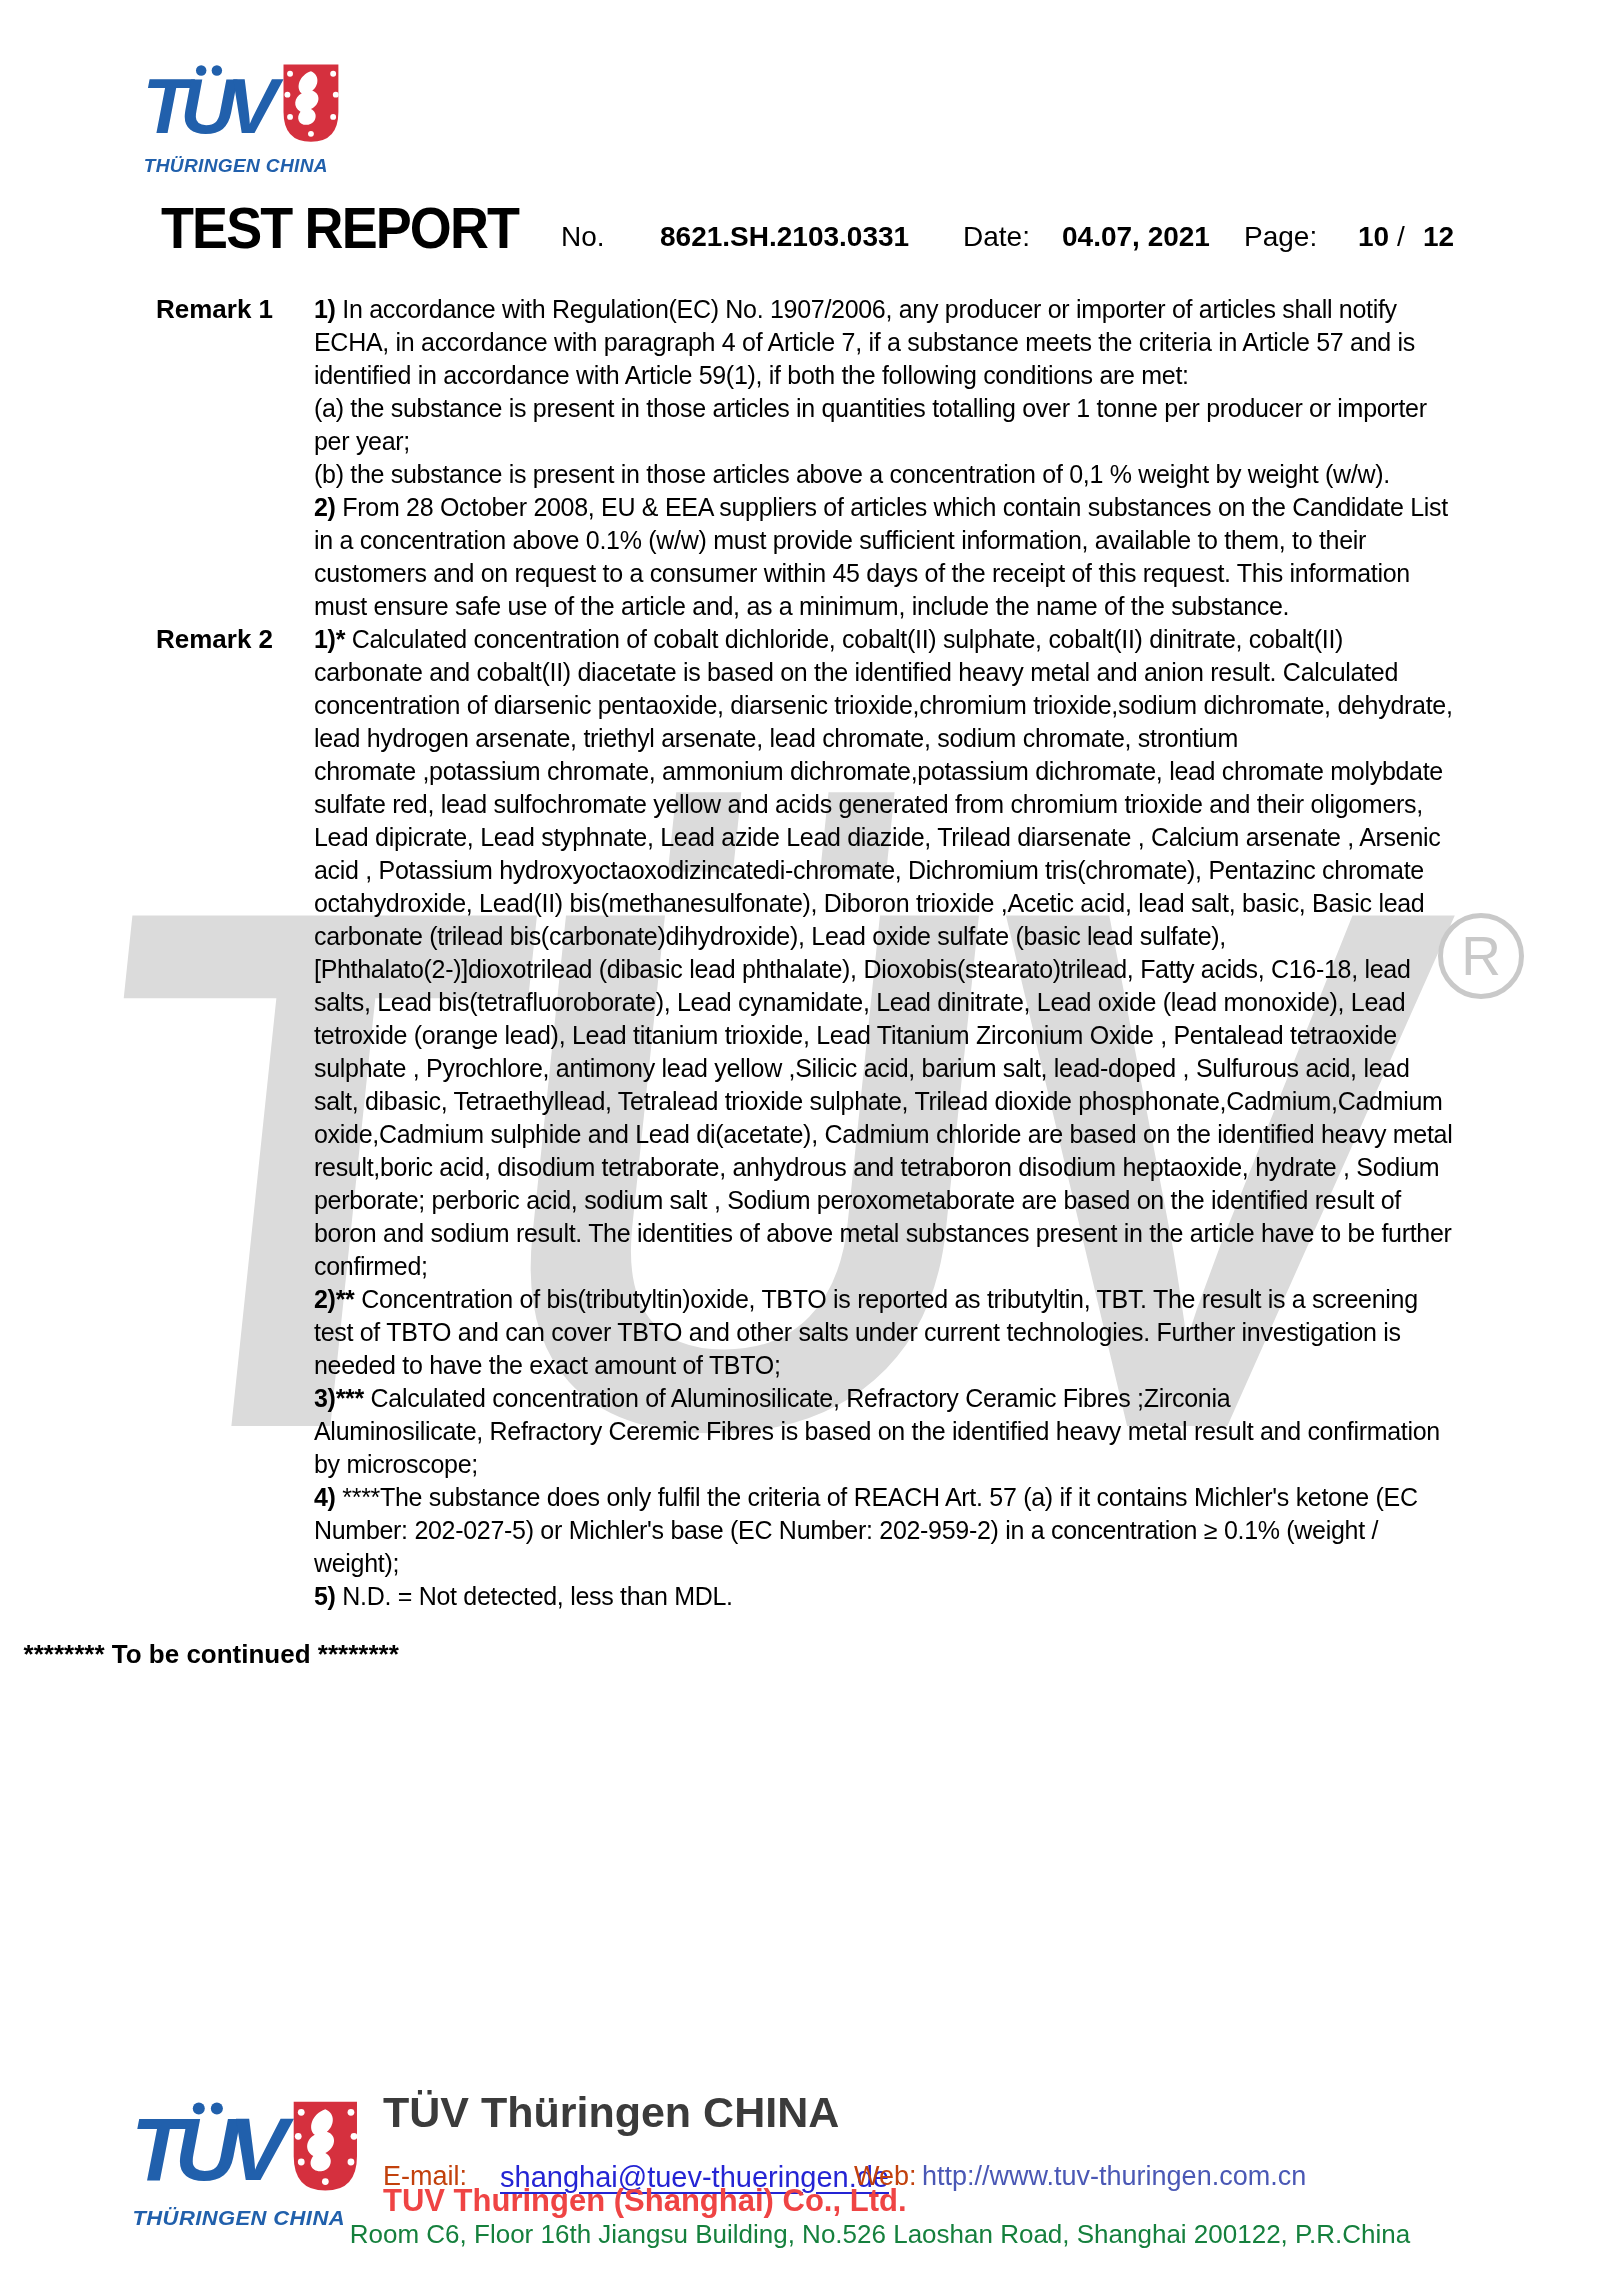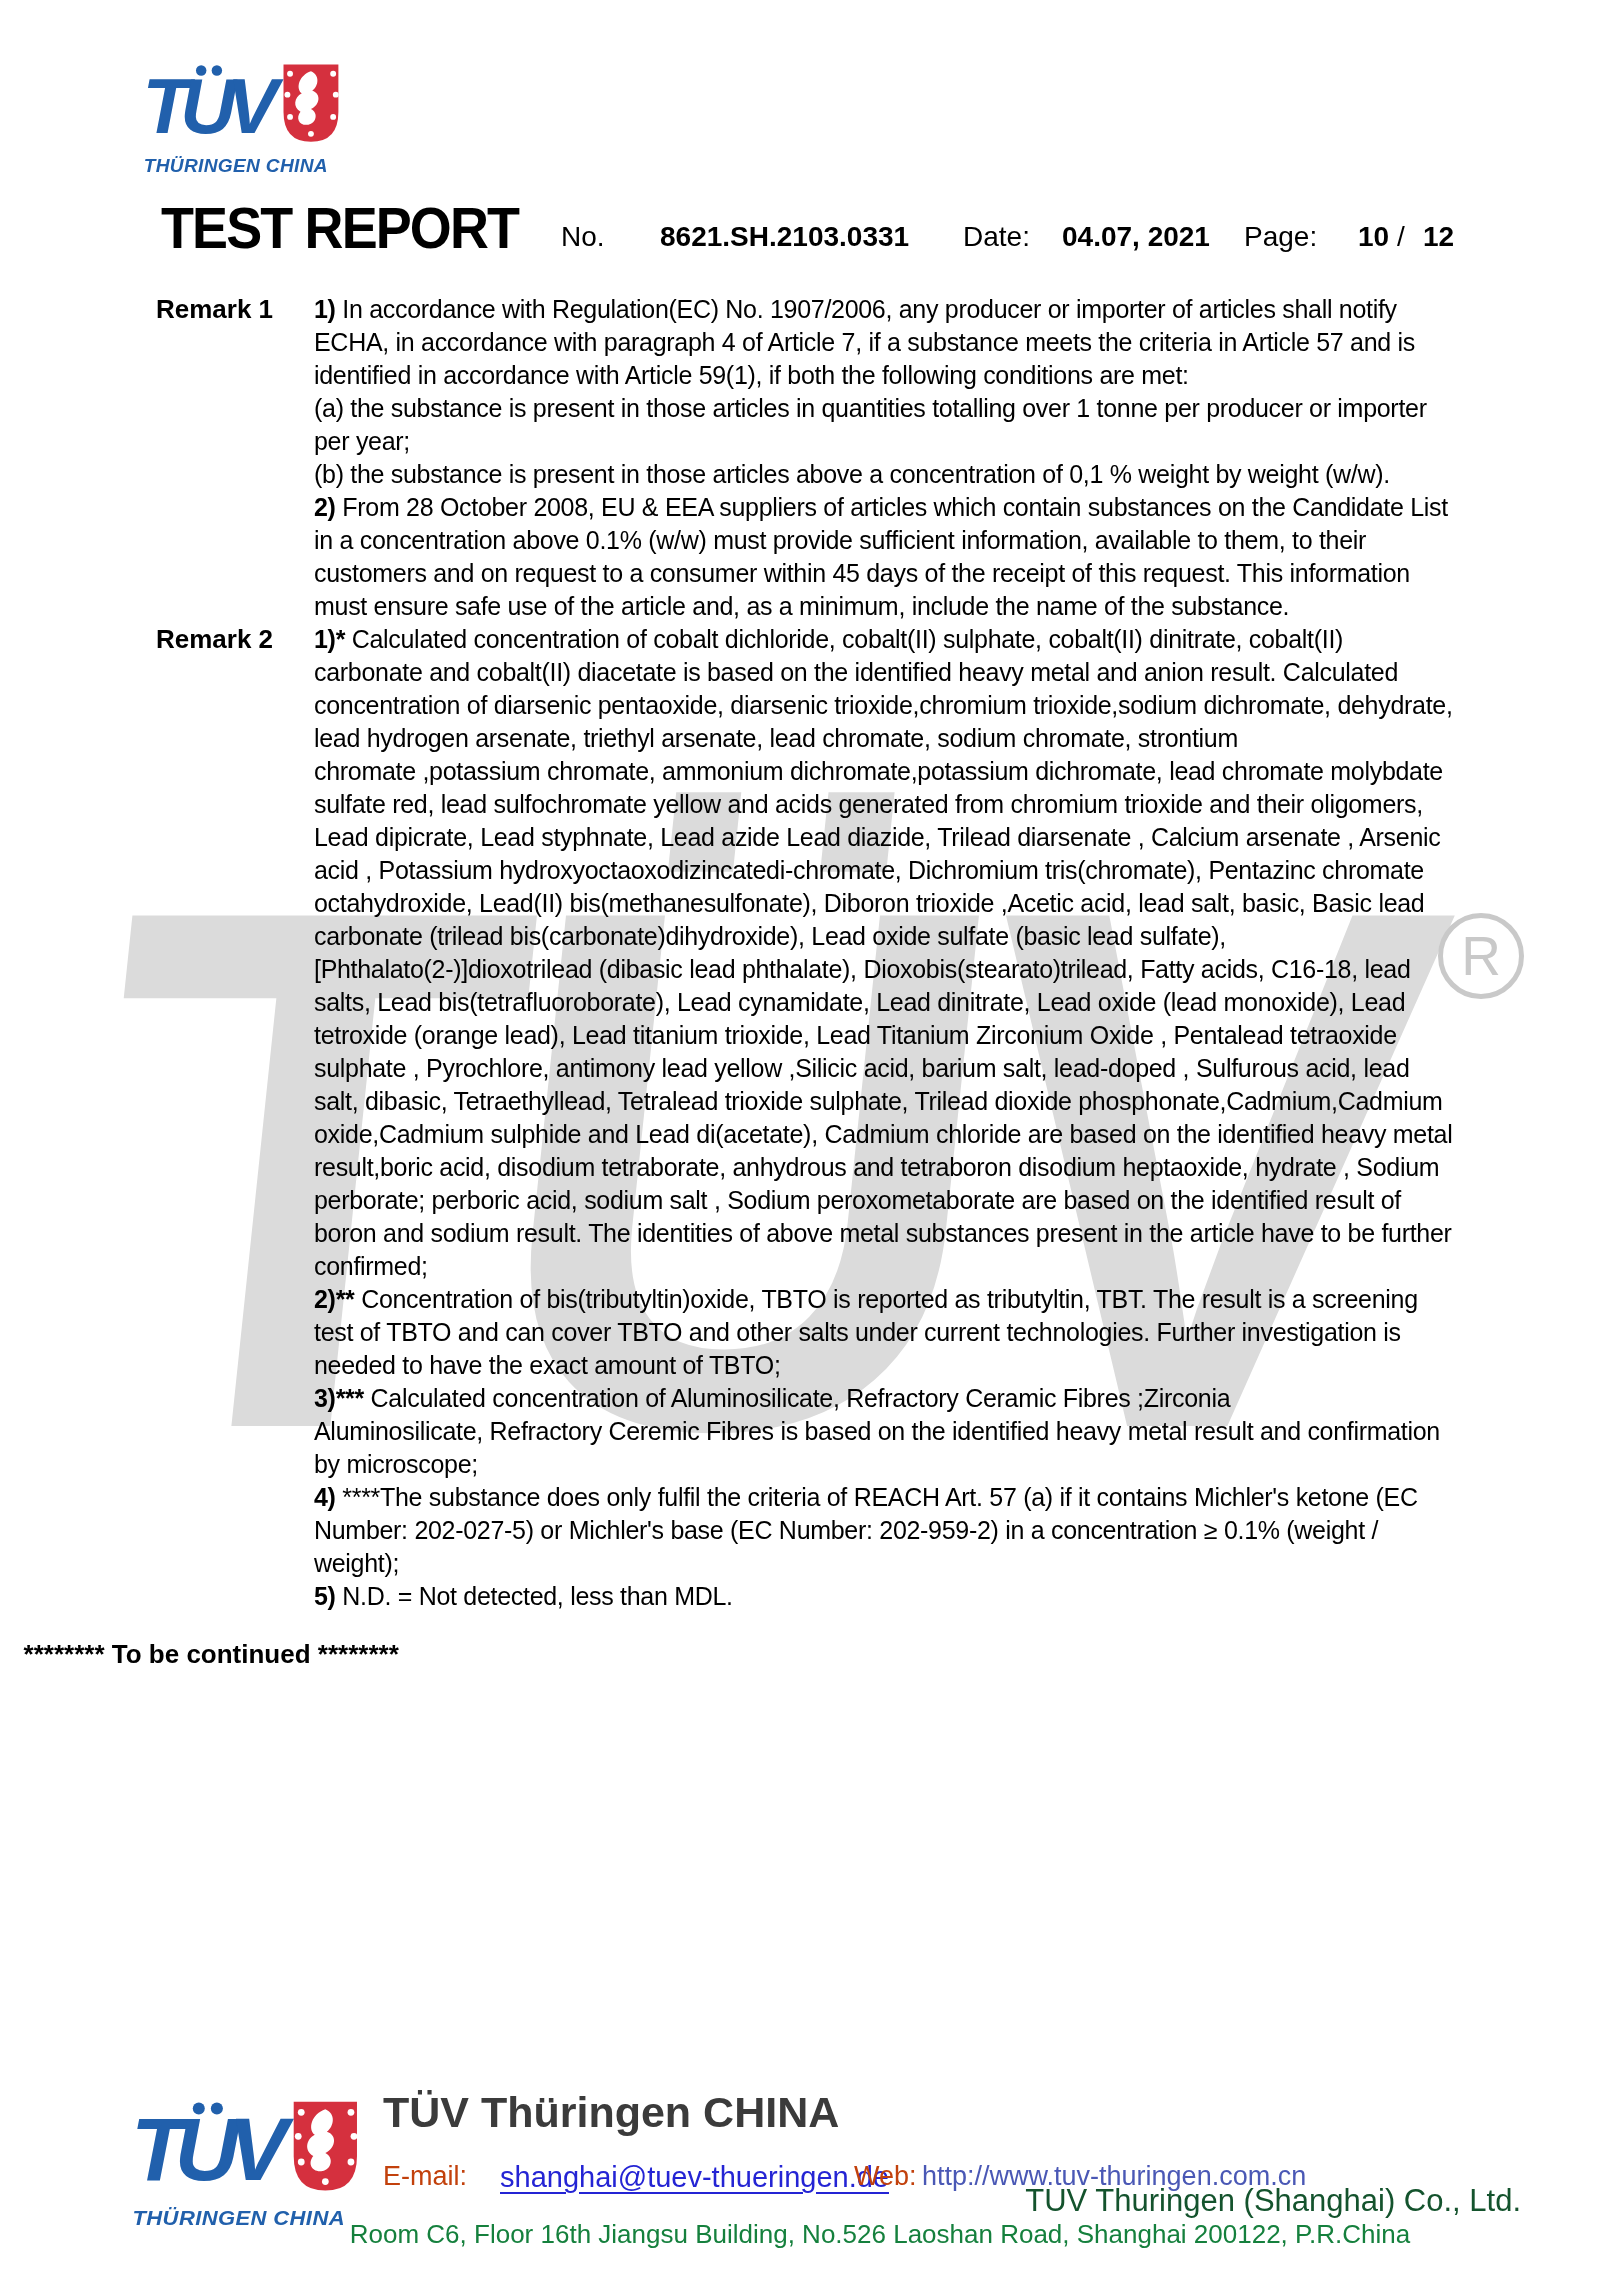--- a/index.html
+++ b/index.html
@@ -31,22 +31,22 @@
   .line b{font-weight:bold;}
   .continued{position:absolute;top:1639px;left:0;width:1623px;box-sizing:border-box;
              padding-left:23.6px;text-align:left;font-size:26px;font-weight:bold;}
   
   .f-heading{position:absolute;left:383px;top:2088px;font-size:43px;font-weight:bold;
              color:#3b3b3b;white-space:nowrap;}
   .f-lbl{position:absolute;top:2161px;font-size:27px;color:#c2410c;white-space:nowrap;}
   .f-email{position:absolute;left:500px;top:2161px;font-size:29px;white-space:nowrap;
            text-decoration:underline;text-decoration-thickness:2px;text-underline-offset:4.6px;}
   .f-web{position:absolute;left:922px;top:2161px;font-size:27px;white-space:nowrap;text-decoration:none;}
-  .f-company{position:absolute;left:383px;top:2183px;width:1138px;text-align:right;
-             font-size:31px;font-weight:normal;color:#14532d;white-space:nowrap;}
+  .f-company{position:absolute;left:383px;top:2183px;width:1138px;text-align:left;
+             font-size:31px;font-weight:bold;color:#ef4444;white-space:nowrap;}
   .f-address{position:absolute;left:275px;top:2219px;width:1210px;text-align:center;
              font-size:26px;color:#15803d;white-space:nowrap;}
 </style>
 </head>
 <body>
 
 <div class="page">
 
   <div class="wm-layer">
     <div class="wm-text" style="color: rgb(219, 219, 219);">TÜV</div>

